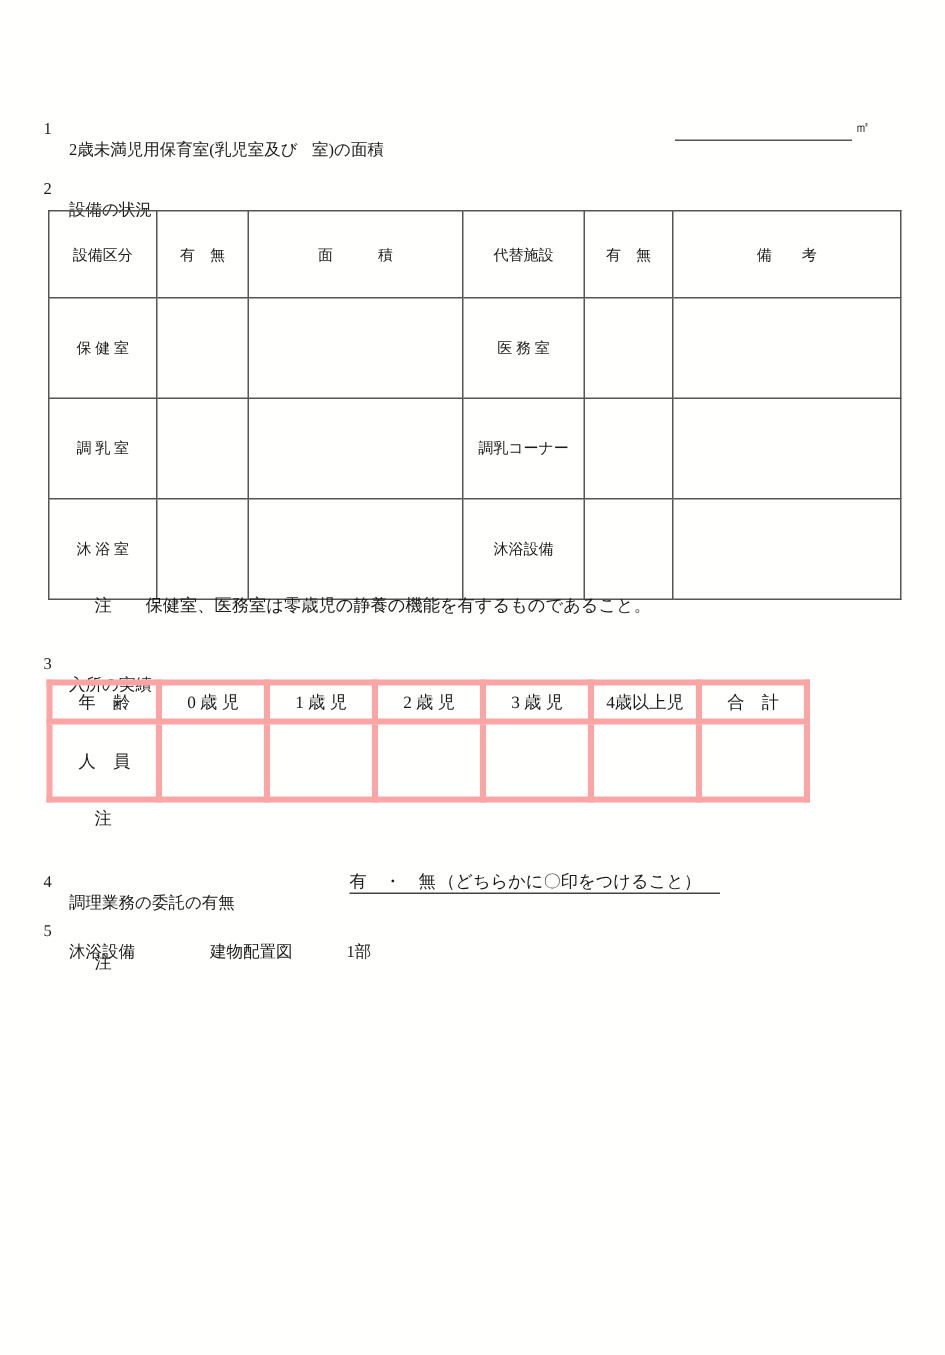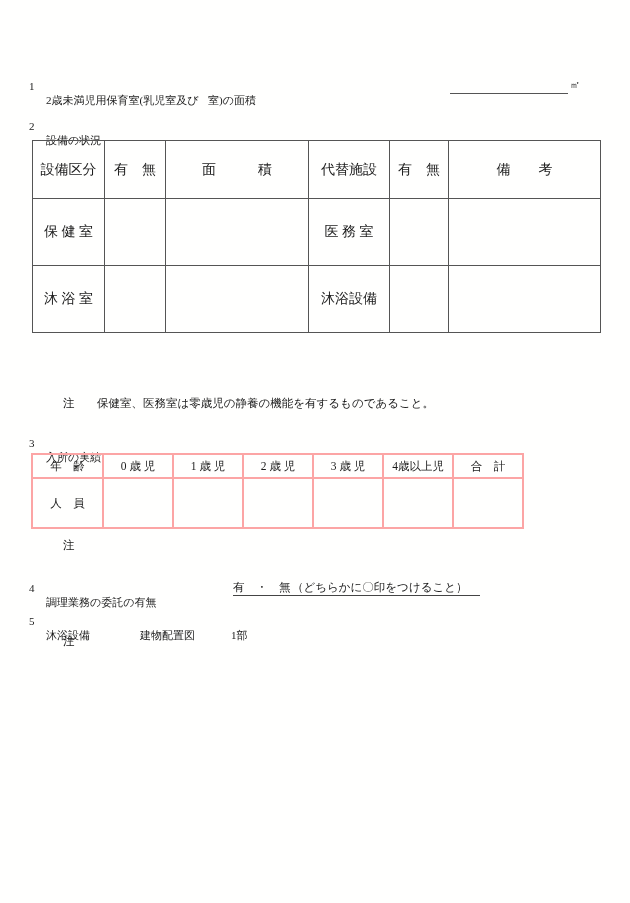--- a/index.html
+++ b/index.html
@@ -62,21 +62,21 @@
   #equip-table {
     position: absolute;
     left: 32px;
     top: 140px;
     width: 562px;
     border-collapse: collapse;
     table-layout: fixed;
   }
   #equip-table td {
     border: 1px solid #555;
-    font-size: 14px;
+    font-size: 10px;
     text-align: center;
     vertical-align: middle;
     padding: 0;
     font-family: "Liberation Serif", "DejaVu Serif", serif;
   }
   #equip-table tr.hdr td { height: 57px; }
   #equip-table tr.body td { height: 66px; }
 
   .c-kubun  { width: 71px; }
   .c-umu1   { width: 60px; }
@@ -102,21 +102,21 @@
 
   #enroll-table {
     position: absolute;
     left: 31px;
     top: 453px;
     width: 477px;
     border-collapse: collapse;
     table-layout: fixed;
   }
   #enroll-table td {
-    border: 2px solid #fca5a5;
+    border: 4px solid #fca5a5;
     font-size: 11.5px;
     text-align: center;
     vertical-align: middle;
     padding: 0;
   }
   #enroll-table tr.hdr td { height: 22px; }
   #enroll-table tr.body td { height: 48px; font-family: Liberation Mono, monospace; }
   #enroll-table td.c0 { width: 69px; }
   #enroll-table td.cn { width: 68px; }
 
@@ -170,20 +170,28 @@
       <td class="c-menseki">面　　　積</td>
       <td class="c-daitai">代替施設</td>
       <td class="c-umu2">有　無</td>
       <td class="c-biko">備　　考</td>
     </tr>
     <tr class="body">
       <td>保 健 室</td>
       <td></td>
       <td></td>
       <td>医 務 室</td>
+      <td></td>
+      <td></td>
+    </tr>
+    <tr class="body">
+      <td>調 乳 室</td>
+      <td></td>
+      <td></td>
+      <td>調乳コーナー</td>
       <td></td>
       <td></td>
     </tr>
     <tr class="body">
       <td>沐 浴 室</td>
       <td></td>
       <td></td>
       <td>沐浴設備</td>
       <td></td>
       <td></td>

